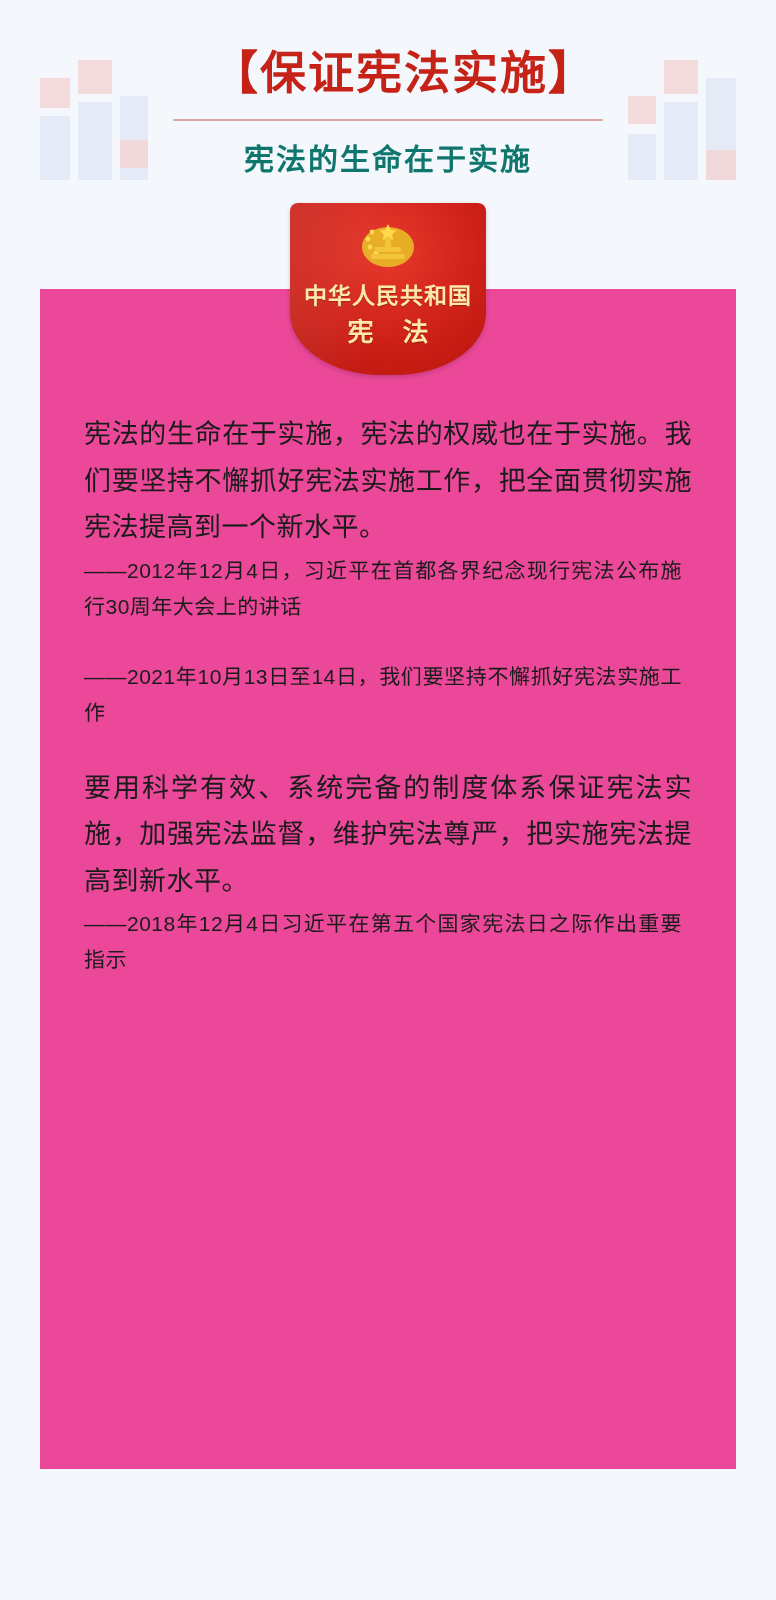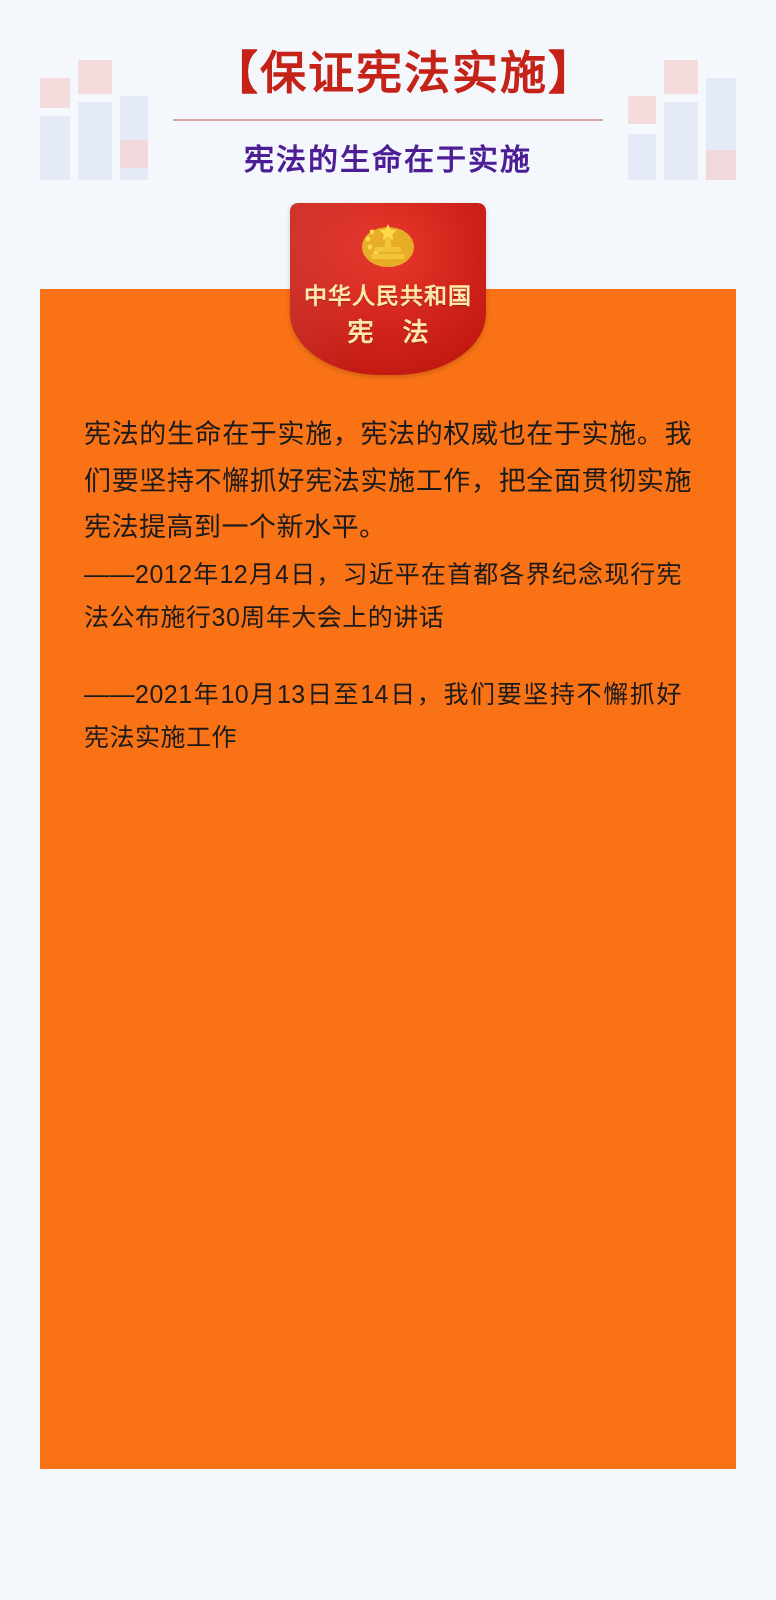--- a/index.html
+++ b/index.html
@@ -53,21 +53,21 @@
   }
   .header-rule {
     width: 430px;
     height: 2px;
     background: #d9a7a3;
     margin: 18px auto 14px auto;
   }
   .header-sub {
     font-size: 30px;
     font-weight: bold;
-    color: #4c1d95;
+    color: #0f766e;
     letter-spacing: 2px;
     margin: 0;
   }
 
   
   .emblem-wrap {
     position: relative;
     z-index: 3;
     display: flex;
     justify-content: center;
@@ -122,41 +122,41 @@
     text-indent: 10px;
     font-family: "DejaVu Serif", "Liberation Serif", serif;
     text-shadow: 0 1px 1px rgba(0,0,0,.25);
   }
 
   
   .panel {
     position: relative;
     z-index: 1;
     margin: -86px 40px 0 40px;
-    background: #f97316;
+    background: #ec4899;
     padding: 122px 44px 60px 44px;
     box-sizing: border-box;
     min-height: 1180px;
   }
   .quote-block {
     margin-bottom: 34px;
   }
   .quote-block:last-child {
     margin-bottom: 0;
   }
   .quote-text {
     font-size: 27px;
     line-height: 1.72;
     color: #1b1b1b;
     margin: 0;
     text-align: justify;
     letter-spacing: .5px;
   }
   .quote-source {
-    font-size: 25px;
+    font-size: 21px;
     line-height: 1.72;
     color: #1b1b1b;
     margin: 2px 10px 0 0;
     text-align: justify;
     letter-spacing: .5px;
   }
 </style>
 </head>
 <body>
 
@@ -204,14 +204,18 @@
 
   <div class="quote-block">
     <p class="quote-text">宪法的生命在于实施，宪法的权威也在于实施。我们要坚持不懈抓好宪法实施工作，把全面贯彻实施宪法提高到一个新水平。</p>
     <p class="quote-source">——2012年12月4日，习近平在首都各界纪念现行宪法公布施行30周年大会上的讲话</p>
   </div>
 
   <div class="quote-block">
     <p class="quote-source">——2021年10月13日至14日，我们要坚持不懈抓好宪法实施工作</p>
   </div>
 
+  <div class="quote-block">
+    <p class="quote-text">要用科学有效、系统完备的制度体系保证宪法实施，加强宪法监督，维护宪法尊严，把实施宪法提高到新水平。</p>
+    <p class="quote-source">——2018年12月4日习近平在第五个国家宪法日之际作出重要指示</p>
+  </div>
 
 </div>
 
 </body></html>

